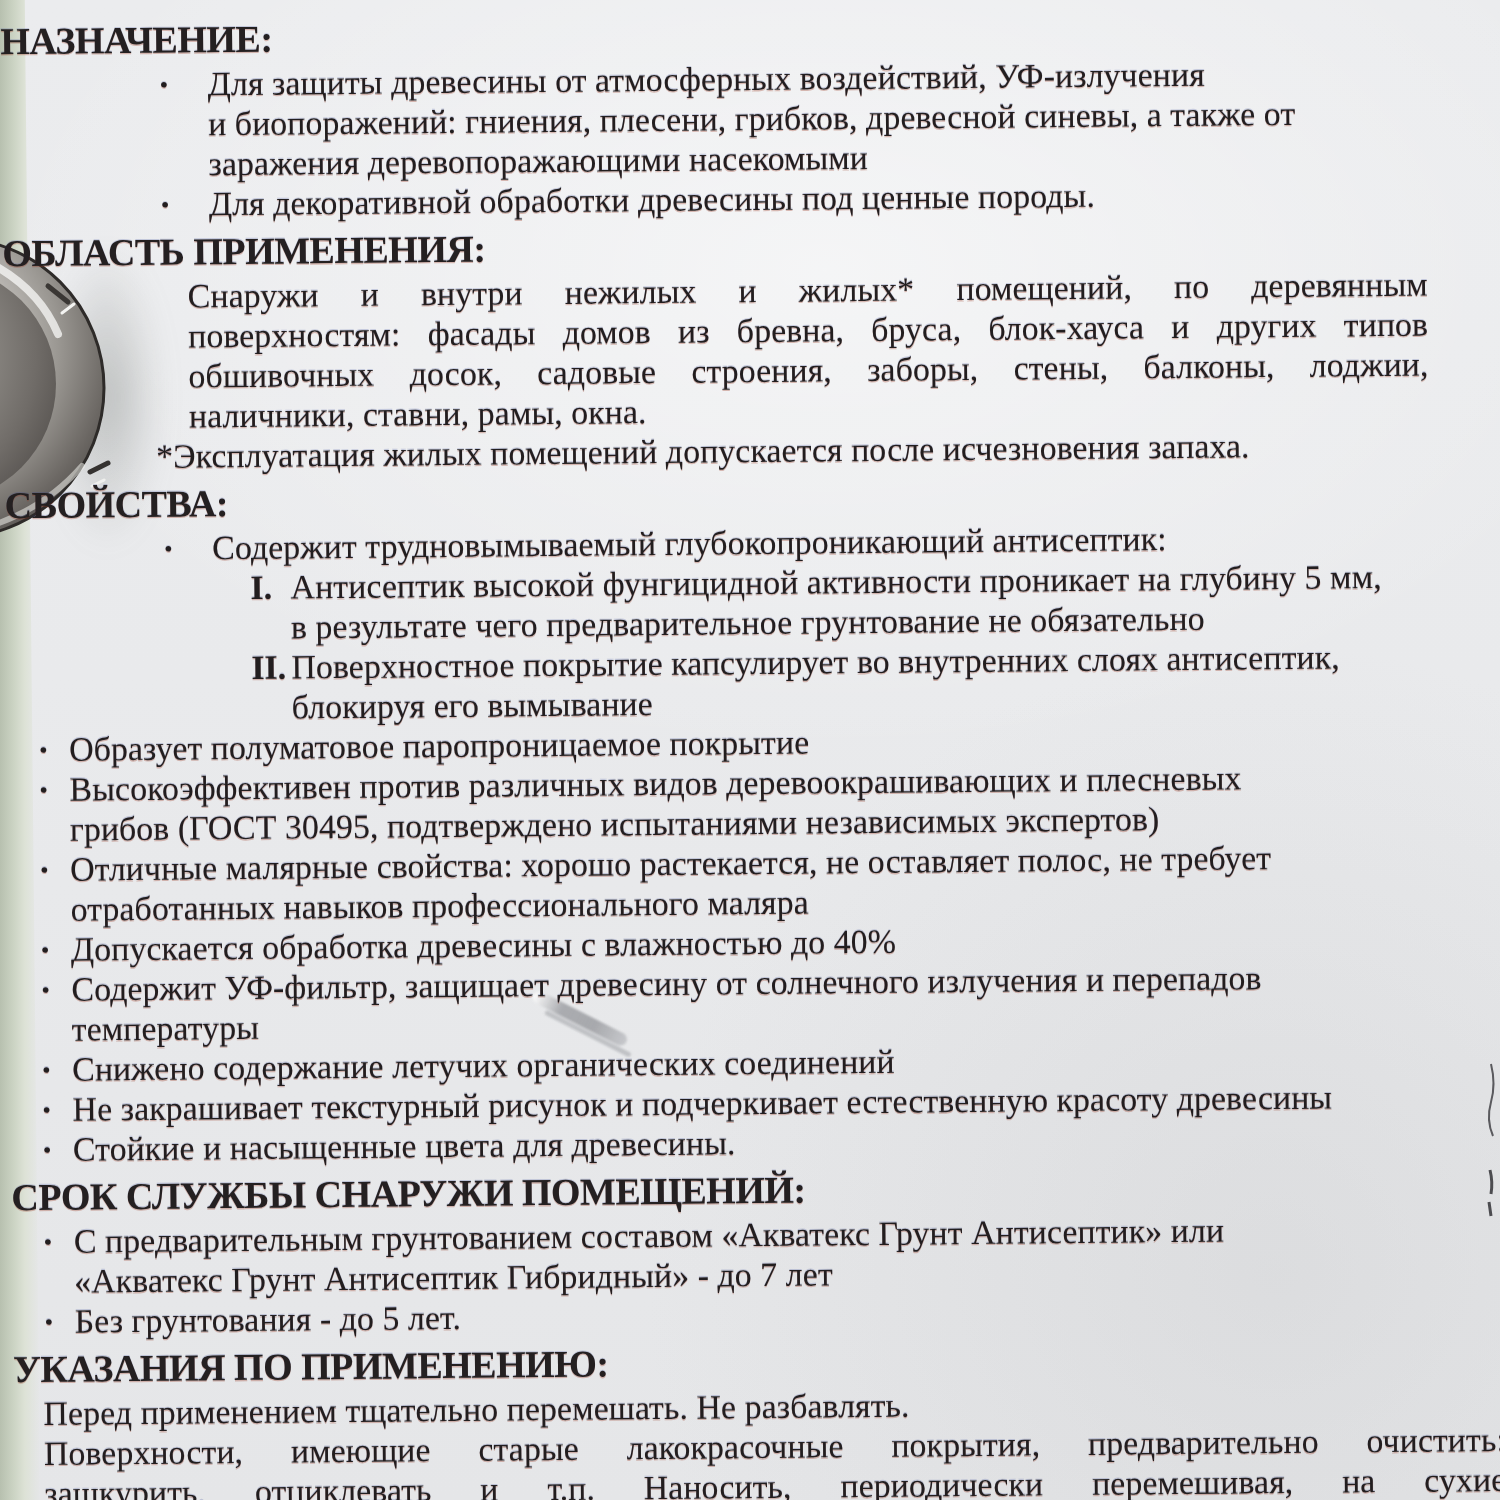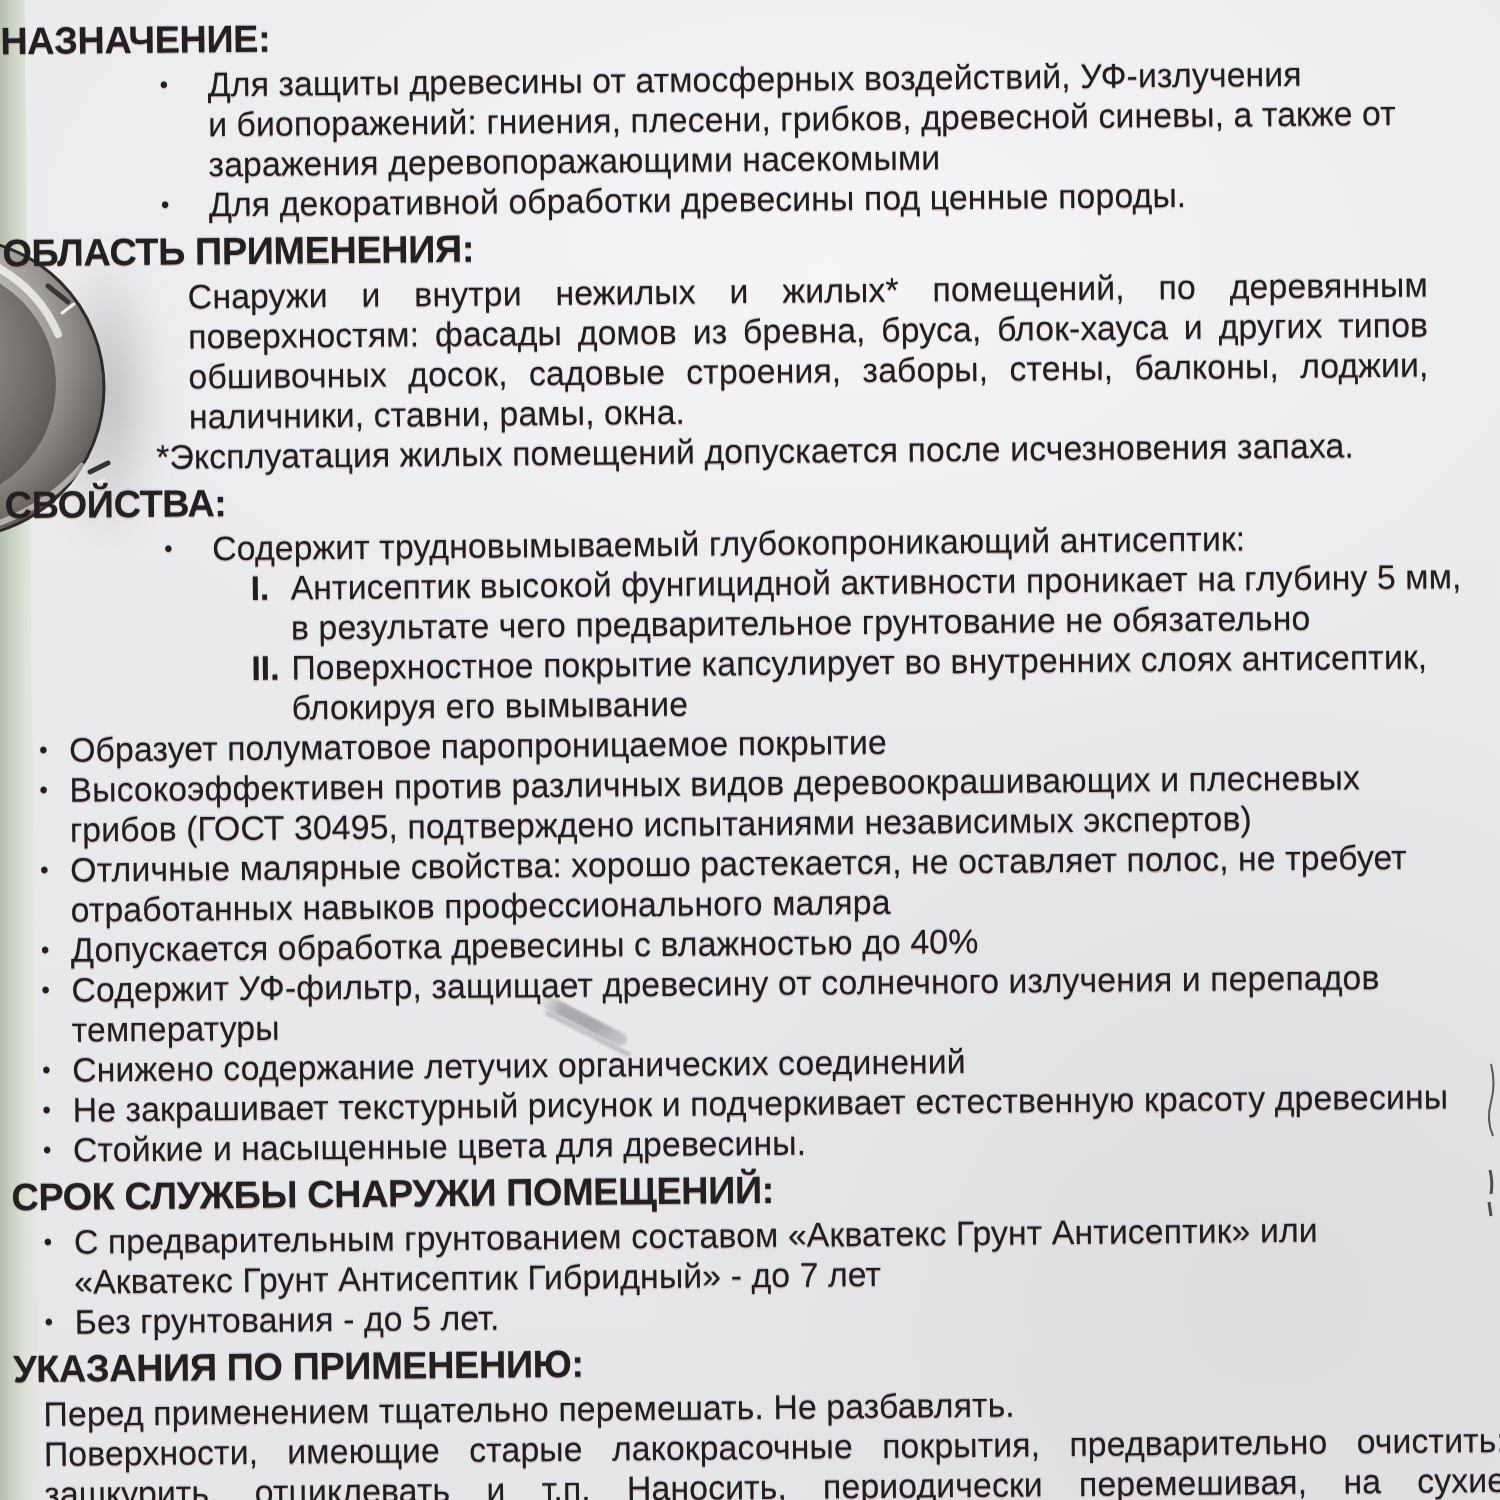--- a/index.html
+++ b/index.html
@@ -2,21 +2,21 @@
 <html><head>
 <meta charset="utf-8">
 <style>
   html,body{margin:0;padding:0;background:#d9dadb;}
   .photo{
     position:relative;width:1500px;height:1500px;overflow:hidden;
     background:
       radial-gradient(1200px 700px at 55% 18%, rgba(255,255,255,.5), rgba(255,255,255,0) 70%),
       radial-gradient(900px 900px at 85% 85%, rgba(200,201,203,.35), rgba(200,201,203,0) 70%),
       linear-gradient(180deg,#ebecee 0%,#e9eaec 45%,#e5e6e8 100%);
-    font-family:Liberation Sans, sans-serif;
+    font-family:Liberation Serif, serif;
   }
   
   .can-edge{
     position:absolute;left:0;top:0;width:40px;height:1500px;
     background:linear-gradient(90deg,#b7c0af 0%,#ccd4c4 35%,#dde2d6 62%,rgba(230,232,229,0) 100%);
     clip-path:polygon(0 0,62% 0,100% 100%,0 100%);
   }
   
   .lug-shadow{
     position:absolute;left:52px;top:248px;width:110px;height:300px;border-radius:50%;

